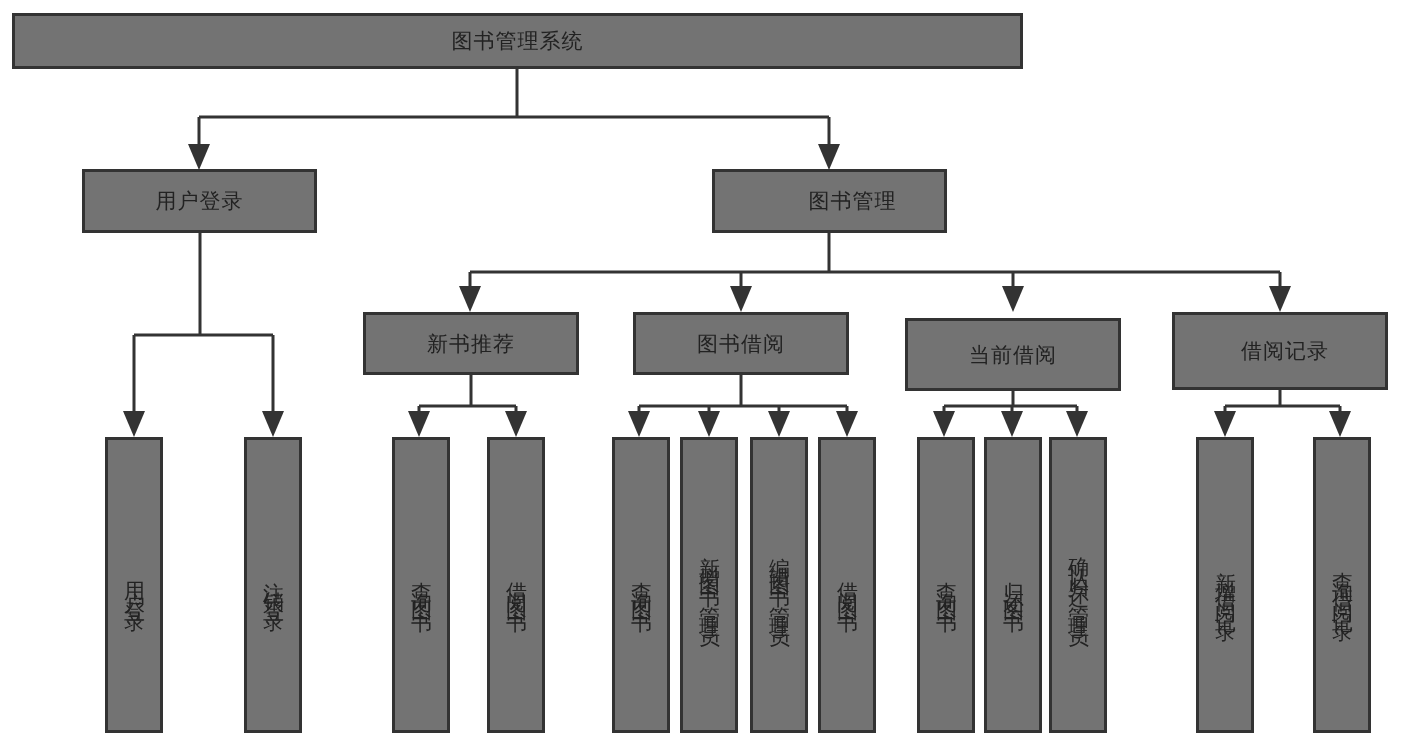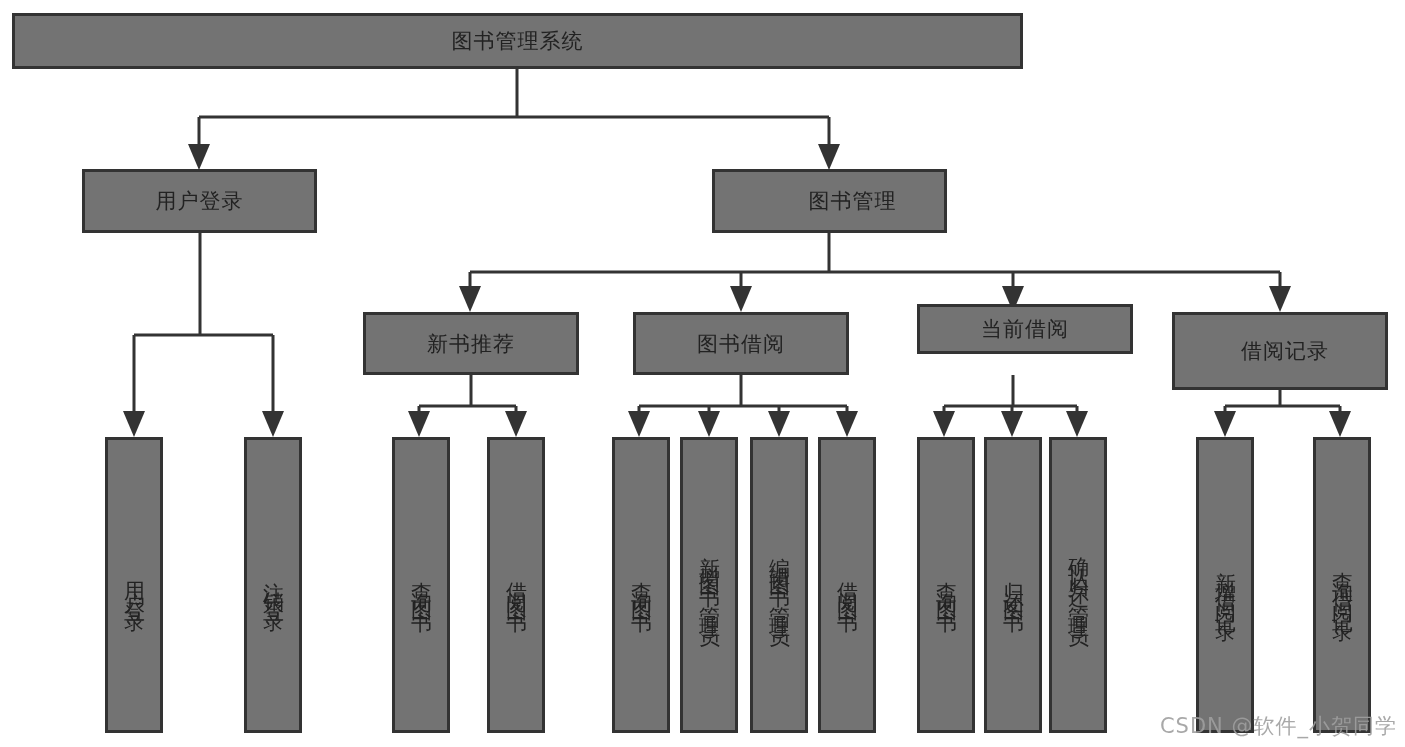--- a/index.html
+++ b/index.html
@@ -126,21 +126,21 @@
   <div class="box hbox" style="left:712px; top:169px; width:235px; height:64px;padding-left:46px;">
     <span>图书管理</span>
   </div>
 
   <div class="box hbox" style="left:633px; top:312px; width:216px; height:63px;">
     <span>图书借阅</span>
   </div>
   <div class="box hbox" style="left:363px; top:312px; width:216px; height:63px;">
     <span>新书推荐</span>
   </div>
-  <div class="box hbox" style="left:905px; top:304px; width:216px; height:50px;margin-left:12px;">
+  <div class="box hbox" style="left:905px; top:318px; width:216px; height:73px;">
     <span>当前借阅</span>
   </div>
   <div class="box hbox" style="left:1172px; top:312px; width:216px; height:78px;padding-left:10px;">
     <span>借阅记录</span>
   </div>
 
   <div class="box vbox" style="left:105px;">
     <span class="vtext">用户登录</span>
   </div>
   <div class="box vbox" style="left:244px;">
@@ -177,15 +177,14 @@
     <span class="vtext">确认归还（管理员）</span>
   </div>
 
   <div class="box vbox" style="left:1196px;">
     <span class="vtext">新增借阅记录</span>
   </div>
   <div class="box vbox" style="left:1313px;">
     <span class="vtext">查询借阅记录</span>
   </div>
 
-  <div id="watermark">CSDN @软件_小贺同学</div>
 
 </div>
 
 </body></html>

